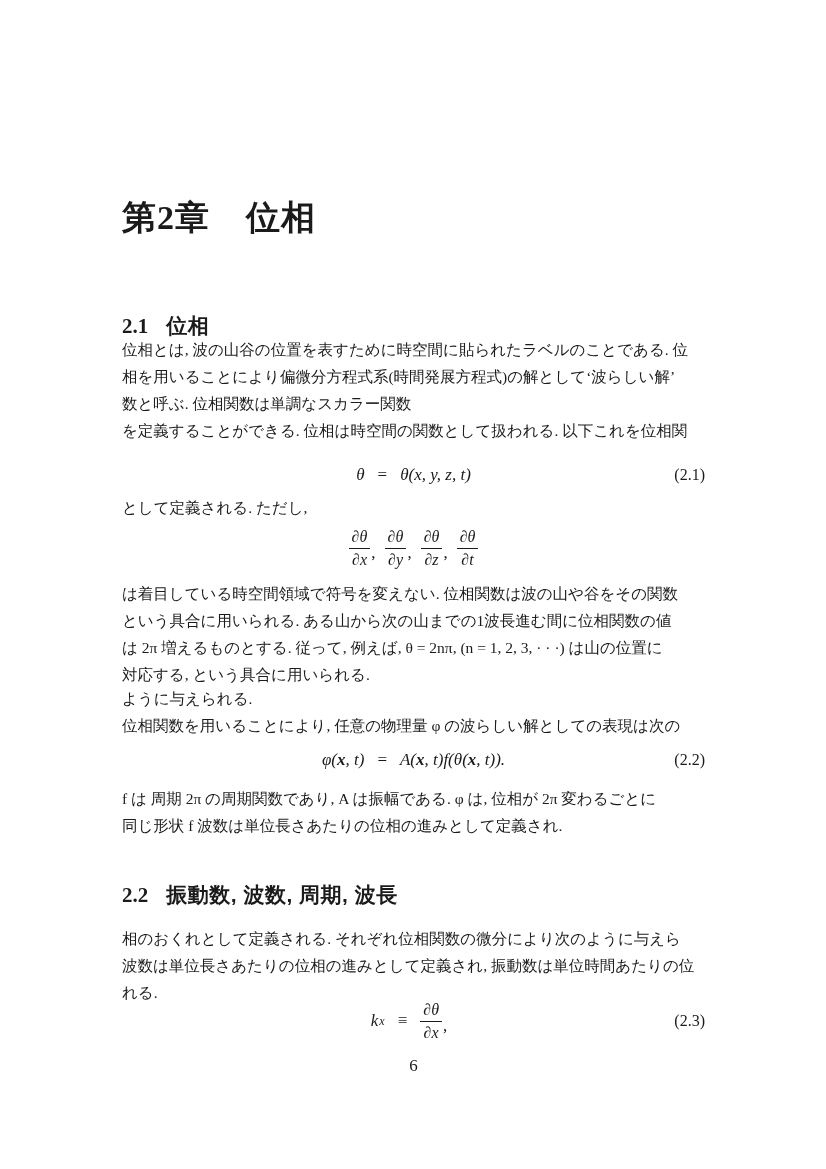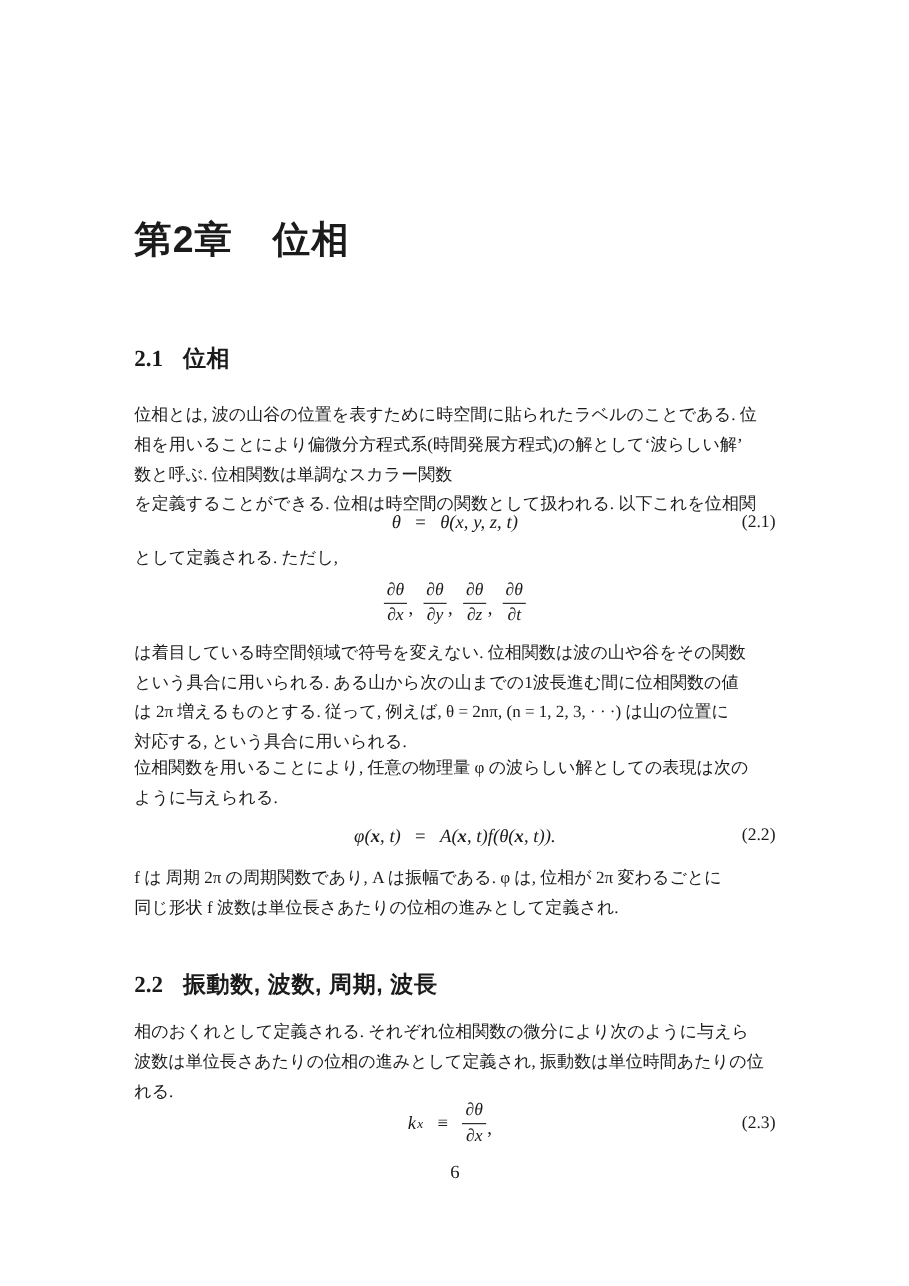--- a/index.html
+++ b/index.html
@@ -17,21 +17,21 @@
   }
   .abs { position: absolute; left: 122px; width: 583px; }
 
   
   .chapter {
     top: 197px;
     margin: 0;
     font-size: 34px;
     line-height: 1.25;
     font-weight: bold;
-    font-family: Liberation Sans, sans-serif;
+    font-family: Liberation Serif, serif;
     letter-spacing: 1px;
   }
   .chapter .chapter-title { margin-left: 36px; }
 
   
   .sec {
     margin: 0;
     font-size: 21px;
     line-height: 26px;
     font-weight: bold;
@@ -90,21 +90,21 @@
 </style>
 </head>
 <body>
 
 <div class="page">
 
   <h1 class="abs chapter"><span>第2章</span><span class="chapter-title">位相</span></h1>
 
   <h2 class="abs sec" style="top:313px"><span class="sec-num">2.1</span><span class="sec-title">位相</span></h2>
 
-  <div class="abs" style="top:364px">
+  <div class="abs" style="top:336px">
     <div class="line">位相とは, 波の山谷の位置を表すために時空間に貼られたラベルのことである. 位</div>
     <div class="line">相を用いることにより偏微分方程式系(時間発展方程式)の解として‘波らしい解’</div>
     <div class="line">数と呼ぶ. 位相関数は単調なスカラー関数</div>
     <div class="line">を定義することができる. 位相は時空間の関数として扱われる. 以下これを位相関</div>
   </div>
 
   <div class="abs eqrow" style="top:458px;height:34px">
     <span class="math"><span class="mseg">θ</span><span class="rel">=</span><span class="mseg">θ(x, y, z, t)</span></span>
     <span class="eqnum">(2.1)</span>
   </div>
@@ -118,22 +118,22 @@
   </div>
 
   <div class="abs" style="top:580px">
     <div class="line">は着目している時空間領域で符号を変えない. 位相関数は波の山や谷をその関数</div>
     <div class="line">という具合に用いられる. ある山から次の山までの1波長進む間に位相関数の値</div>
     <div class="line">は 2π 増えるものとする. 従って, 例えば, θ = 2nπ, (n = 1, 2, 3, · · ·) は山の位置に</div>
     <div class="line">対応する, という具合に用いられる.</div>
   </div>
 
   <div class="abs" style="top:685px">
+    <div class="line">ように与えられる.</div>
     <div class="line">位相関数を用いることにより, 任意の物理量 φ の波らしい解としての表現は次の</div>
-    <div class="line">ように与えられる.</div>
   </div>
 
   <div class="abs eqrow" style="top:744px;height:32px">
     <span class="math"><span class="mseg">φ(</span><b class="mseg">x</b><span class="mseg">, t)</span><span class="rel">=</span><span class="mseg">A(</span><b class="mseg">x</b><span class="mseg">, t)f(θ(</span><b class="mseg">x</b><span class="mseg">, t)).</span></span>
     <span class="eqnum">(2.2)</span>
   </div>
 
   <div class="abs" style="top:785px">
     <div class="line">f は 周期 2π の周期関数であり, A は振幅である. φ は, 位相が 2π 変わるごとに</div>
     <div class="line">同じ形状 f 波数は単位長さあたりの位相の進みとして定義され.</div>

